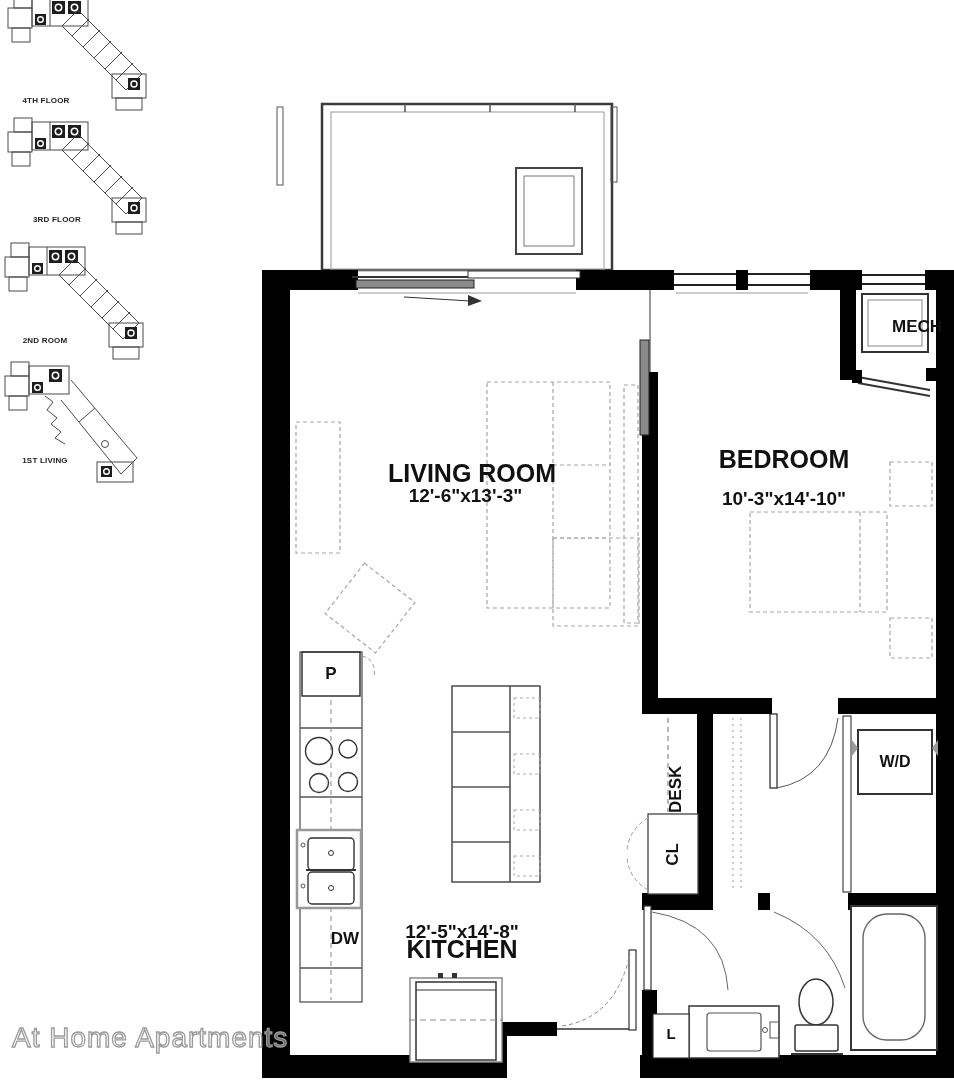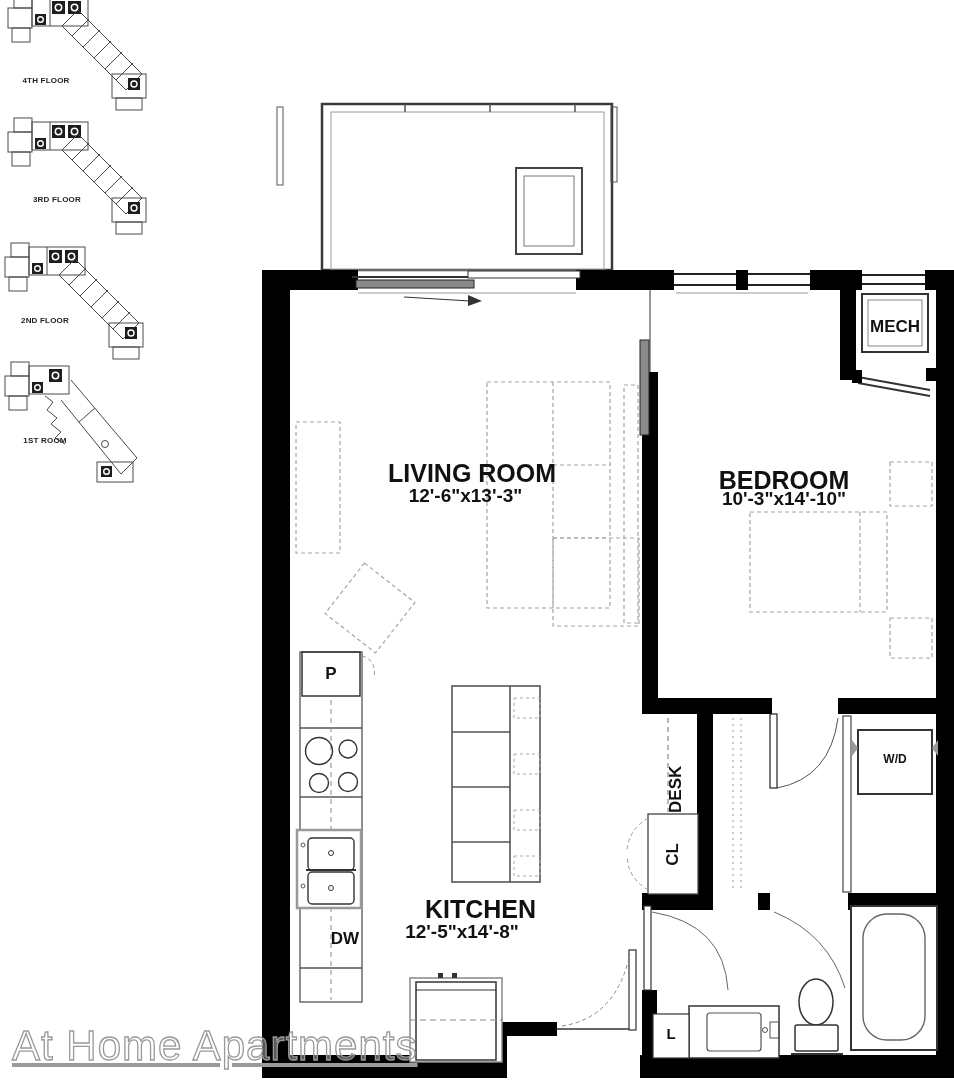--- a/index.html
+++ b/index.html
@@ -7,24 +7,24 @@
          font-family:"Liberation Sans",sans-serif;}
   #planSvg{position:absolute;left:0;top:0;}
   .lbl{position:absolute;color:#111;font-weight:bold;text-align:center;
        white-space:nowrap;line-height:1.1;letter-spacing:0;}
   .room-name{font-size:25px;}
   .room-dim{font-size:19px;}
   .small-lbl{font-size:17px;}
   .tiny-lbl{font-size:15px;}
   .vlabel{transform:rotate(-90deg);transform-origin:center center;}
   .floor-lbl{position:absolute;font-size:8px;font-weight:bold;color:#222;
-             width:70px;text-align:center;letter-spacing:0.2px;}
-  #watermark{position:absolute;left:12px;top:1022px;font-size:42px;font-weight:400;
+             width:70px;text-align:center;letter-spacing:0.2px;margin-top:20px;}
+  #watermark{position:absolute;left:12px;top:1022px;font-size:28px;font-weight:400;
              color:rgba(255,255,255,0.35);-webkit-text-stroke:1.3px #9a9a9a;
-             letter-spacing:1px;z-index:5;text-decoration:underline;}
+             letter-spacing:1px;z-index:5;}
 </style>
 </head>
 <body>
 
 <div id="stage">
 
 <svg id="planSvg" width="954" height="1080" viewBox="0 0 954 1080">
 
   <defs>
     <g id="mini" stroke="#4a4a4a" stroke-width="1" fill="none">
@@ -274,40 +274,40 @@
   <g fill="none" stroke="#a6a6a6" stroke-width="1.2" stroke-dasharray="4,3">
     <rect x="750" y="512" width="137" height="100"></rect>
     <line x1="860" y1="512" x2="860" y2="612"></line>
     <rect x="890" y="462" width="42" height="44"></rect>
     <rect x="890" y="618" width="42" height="40"></rect>
   </g>
 </svg>
 
   <div class="floor-lbl" style="left:11px;top:76px;">4TH FLOOR</div>
   <div class="floor-lbl" style="left:11px;top:195px;text-align:right;">3RD FLOOR</div>
-  <div class="floor-lbl" style="left:10px;top:316px;">2ND FLOOR</div>
-  <div class="floor-lbl" style="left:10px;top:436px;">1ST ROOM</div>
+  <div class="floor-lbl" style="left:10px;top:316px;">2ND ROOM</div>
+  <div class="floor-lbl" style="left:10px;top:436px;">1ST LIVING</div>
 
   <div class="lbl room-name" style="left:388px;top:460px;width:155px;">LIVING ROOM</div>
   <div class="lbl room-dim" style="left:388px;top:486px;width:155px;">12'-6"x13'-3"</div>
 
-  <div class="lbl room-name" style="left:710px;top:467px;width:148px;">BEDROOM</div>
+  <div class="lbl room-name" style="left:710px;top:446px;width:148px;">BEDROOM</div>
   <div class="lbl room-dim" style="left:710px;top:489px;width:148px;">10'-3"x14'-10"</div>
 
-  <div class="lbl room-name" style="left:388px;top:896px;width:148px;text-align:right;">KITCHEN</div>
+  <div class="lbl room-name" style="left:388px;top:936px;width:148px;">KITCHEN</div>
   <div class="lbl room-dim" style="left:388px;top:922px;width:148px;">12'-5"x14'-8"</div>
 
-  <div class="lbl small-lbl" style="left:864px;top:318px;width:62px;">MECH</div>
+  <div class="lbl small-lbl" style="left:864px;top:318px;width:62px;padding-left:22px;">MECH</div>
 
   <div class="lbl small-lbl" style="left:306px;top:665px;width:50px;">P</div>
 
   <div class="lbl small-lbl" style="left:320px;top:930px;width:50px;">DW</div>
 
   <div class="lbl small-lbl vlabel" style="left:646px;top:780px;width:60px;">DESK</div>
 
   <div class="lbl small-lbl vlabel" style="left:653px;top:845px;width:40px;">CL</div>
 
-  <div class="lbl tiny-lbl" style="left:870px;top:753px;width:50px;font-size:12px;">W/D</div>
+  <div class="lbl tiny-lbl" style="left:870px;top:753px;width:50px;font-size:16px;">W/D</div>
 
   <div class="lbl tiny-lbl" style="left:653px;top:1026px;width:36px;">L</div>
 
   <div id="watermark">At Home Apartments</div>
 </div>
 
 </body></html>

